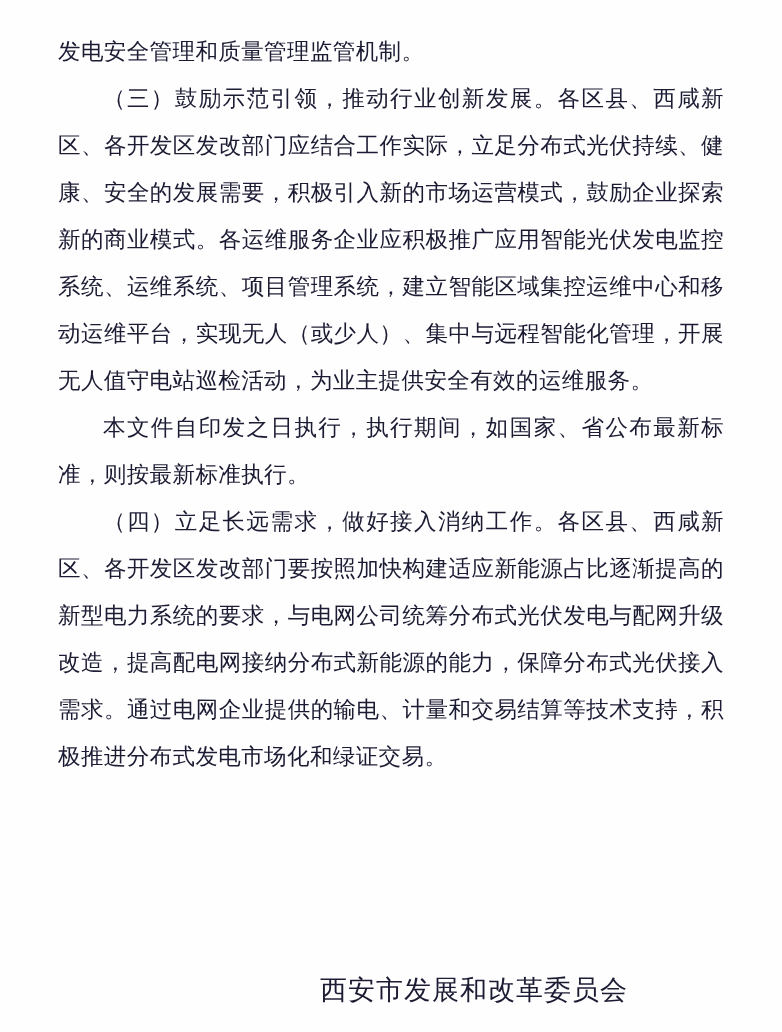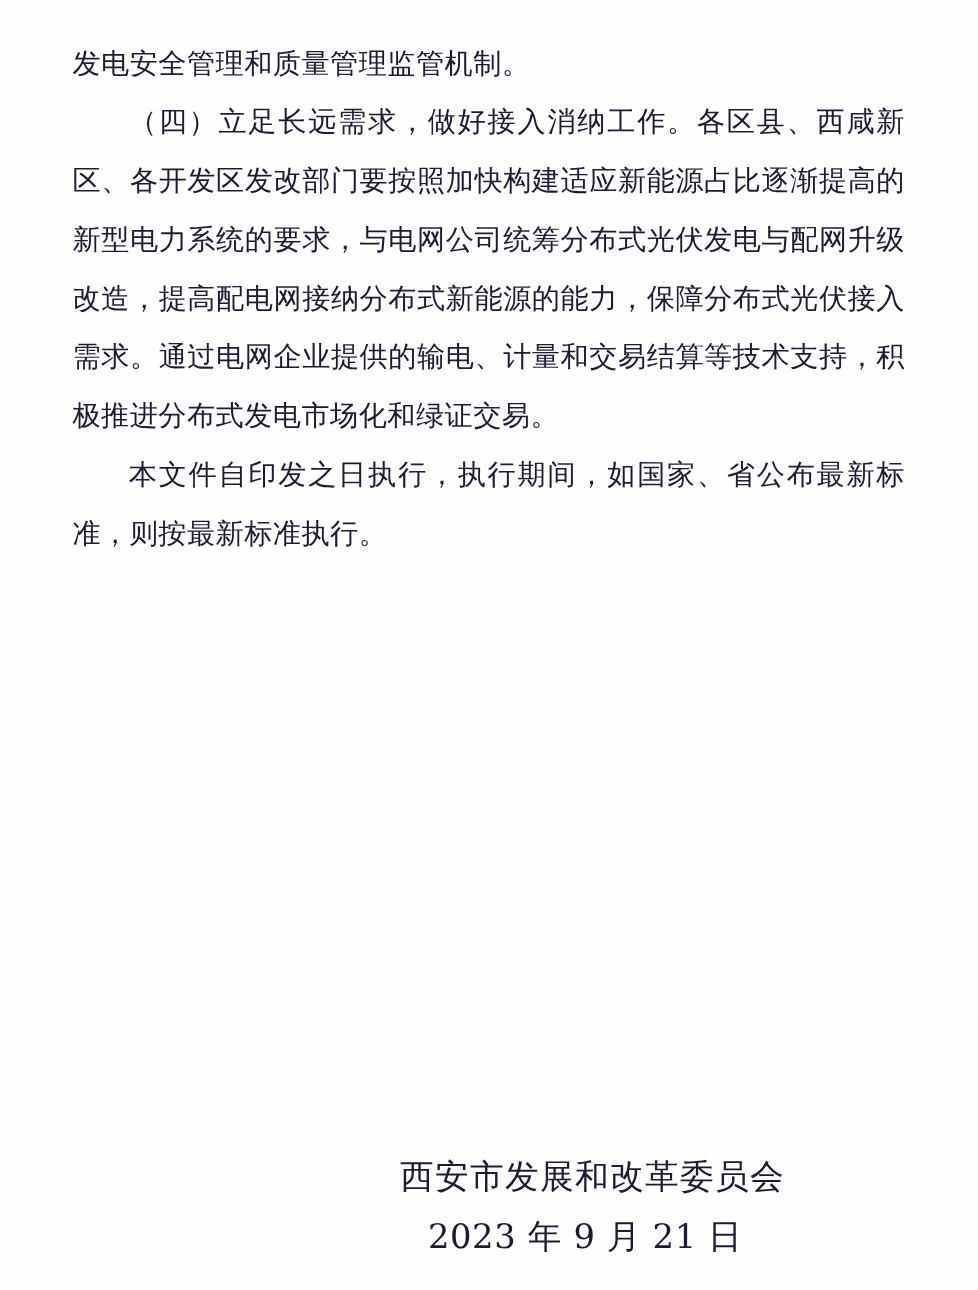--- a/index.html
+++ b/index.html
@@ -58,25 +58,25 @@
 </style>
 </head>
 <body>
 
 <div class="page">
 
   <div class="doc-body">
 
     <p class="para">发电安全管理和质量管理监管机制。</p>
 
+    <p class="para indent">（三）鼓励示范引领，推动行业创新发展。各区县、西咸新区、各开发区发改部门应结合工作实际，立足分布式光伏持续、健康、安全的发展需要，积极引入新的市场运营模式，鼓励企业探索新的商业模式。各运维服务企业应积极推广应用智能光伏发电监控系统、运维系统、项目管理系统，建立智能区域集控运维中心和移动运维平台，实现无人（或少人）、集中与远程智能化管理，开展无人值守电站巡检活动，为业主提供安全有效的运维服务。</p>
+
+    <p class="para indent">本文件自印发之日执行，执行期间，如国家、省公布最新标准，则按最新标准执行。</p>
 
     <p class="para indent">（四）立足长远需求，做好接入消纳工作。各区县、西咸新区、各开发区发改部门要按照加快构建适应新能源占比逐渐提高的新型电力系统的要求，与电网公司统筹分布式光伏发电与配网升级改造，提高配电网接纳分布式新能源的能力，保障分布式光伏接入需求。通过电网企业提供的输电、计量和交易结算等技术支持，积极推进分布式发电市场化和绿证交易。</p>
-
-    <p class="para indent">本文件自印发之日执行，执行期间，如国家、省公布最新标准，则按最新标准执行。</p>
 
   </div>
 
   <div class="signature-block">
     <div class="sig-line">西安市发展和改革委员会</div>
-    <div class="sig-date">2023 年 9 月 21 日</div>
   </div>
 
 </div>
 
 </body></html>

